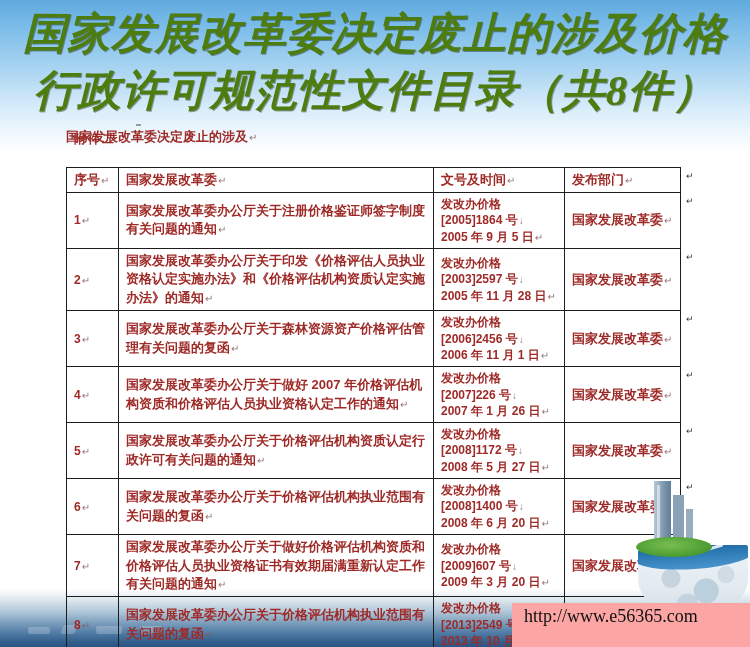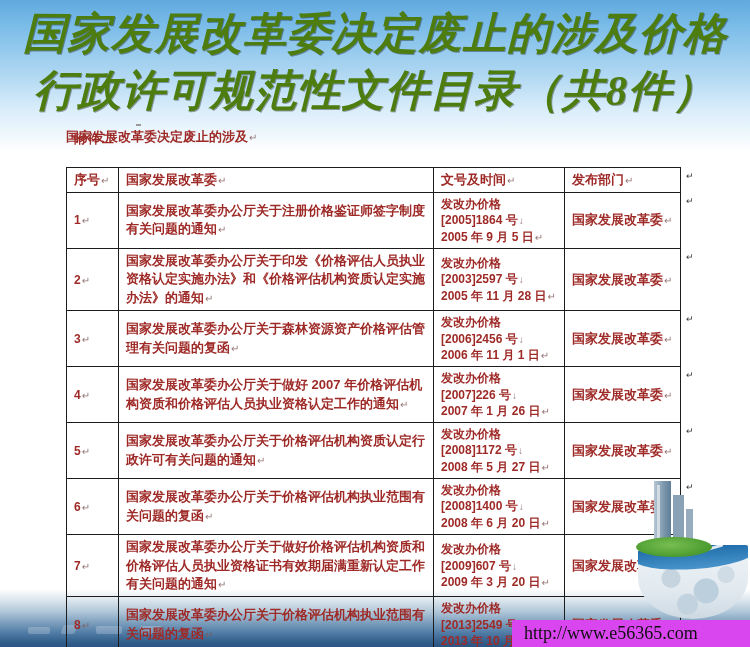--- a/index.html
+++ b/index.html
@@ -79,21 +79,21 @@
       radial-gradient(circle at 80% 40%, #cfdce5 0 8px, transparent 9px),
       radial-gradient(circle at 45% 80%, #c2d2de 0 10px, transparent 11px),
       linear-gradient(180deg,#eef3f6 0%,#e2eaf0 60%,#cdd9e2 100%);}
   .road{position:absolute;left:-6px;top:-6px;width:124px;height:30px;border-radius:50%;
     background:linear-gradient(180deg,#175f9c 0%,#2f7db8 55%,#4a94cb 100%);transform:rotate(-4deg);}
   .road-streak{position:absolute;left:58px;top:10px;width:34px;height:3px;background:rgba(255,255,255,0.85);
     border-radius:2px;transform:rotate(-12deg);}
 
   
   .url-bar{
-    position:absolute;right:0;bottom:0;width:238px;height:27px;background:#d946ef;z-index:6;
+    position:absolute;right:0;bottom:0;width:238px;height:44px;background:#fca5a5;z-index:6;
     font-family:"Liberation Serif", serif;font-size:18px;color:#101010;
     line-height:27px;padding-left:12px;box-sizing:border-box;
   }
 </style>
 </head>
 <body>
 
 <div class="sky"></div>
 <div class="sea">
   <div class="ghost-mark" style="left:28px;top:38px;width:22px;height:7px;"></div>

